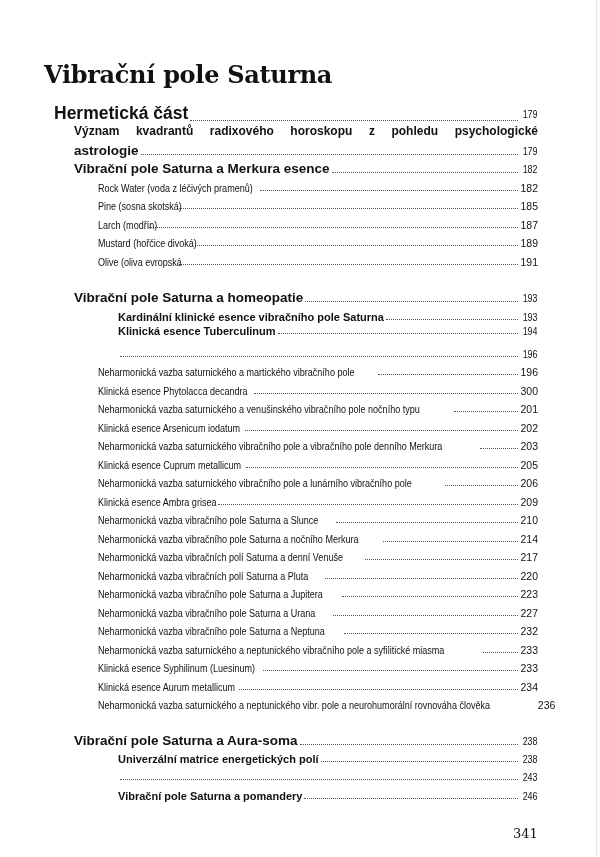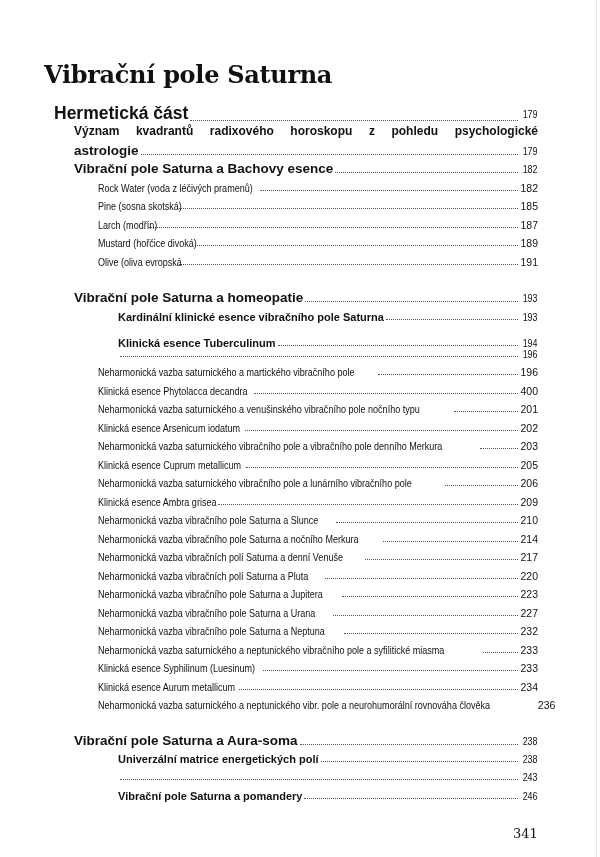--- a/index.html
+++ b/index.html
@@ -56,21 +56,21 @@
   </div>
 
   <div class="wrap-first" style="top:124px">Význam kvadrantů radixového horoskopu z pohledu psychologické</div>
   <div class="row lvl1" style="top:143px">
     <span class="label">astrologie</span>
     <span class="leader"></span>
     <span class="page">179</span>
   </div>
 
   <div class="row lvl1" style="top:161px">
-    <span class="label">Vibrační pole Saturna a Bachovy esence</span>
+    <span class="label">Vibrační pole Saturna a Merkura esence</span>
     <span class="leader"></span>
     <span class="page">182</span>
   </div>
 
   <div class="row lvl3" style="top:182px">
     <span class="label">Rock Water (voda z léčivých pramenů)</span>
     <span class="leader"></span>
     <span class="page">182</span>
   </div>
   <div class="row lvl3" style="top:200px">
@@ -98,39 +98,39 @@
     <span class="label">Vibrační pole Saturna a homeopatie</span>
     <span class="leader"></span>
     <span class="page">193</span>
   </div>
 
   <div class="row lvl2" style="top:311px">
     <span class="label">Kardinální klinické esence vibračního pole Saturna</span>
     <span class="leader"></span>
     <span class="page">193</span>
   </div>
-  <div class="row lvl2" style="top:337px">
+  <div class="row lvl2" style="top:325px">
     <span class="label">Klinická esence Tuberculinum</span>
     <span class="leader"></span>
     <span class="page">194</span>
   </div>
   <div class="row lvl2" style="top:348px">
     <span class="leader"></span>
     <span class="page">196</span>
   </div>
 
   <div class="row lvl3" style="top:366px">
     <span class="label">Neharmonická vazba saturnického a martického vibračního pole</span>
     <span class="leader"></span>
     <span class="page">196</span>
   </div>
   <div class="row lvl3" style="top:385px">
     <span class="label">Klinická esence Phytolacca decandra</span>
     <span class="leader"></span>
-    <span class="page">400</span>
+    <span class="page">300</span>
   </div>
   <div class="row lvl3" style="top:403px">
     <span class="label">Neharmonická vazba saturnického a venušinského vibračního pole nočního typu</span>
     <span class="leader"></span>
     <span class="page">201</span>
   </div>
   <div class="row lvl3" style="top:422px">
     <span class="label">Klinická esence Arsenicum iodatum</span>
     <span class="leader"></span>
     <span class="page">202</span>

